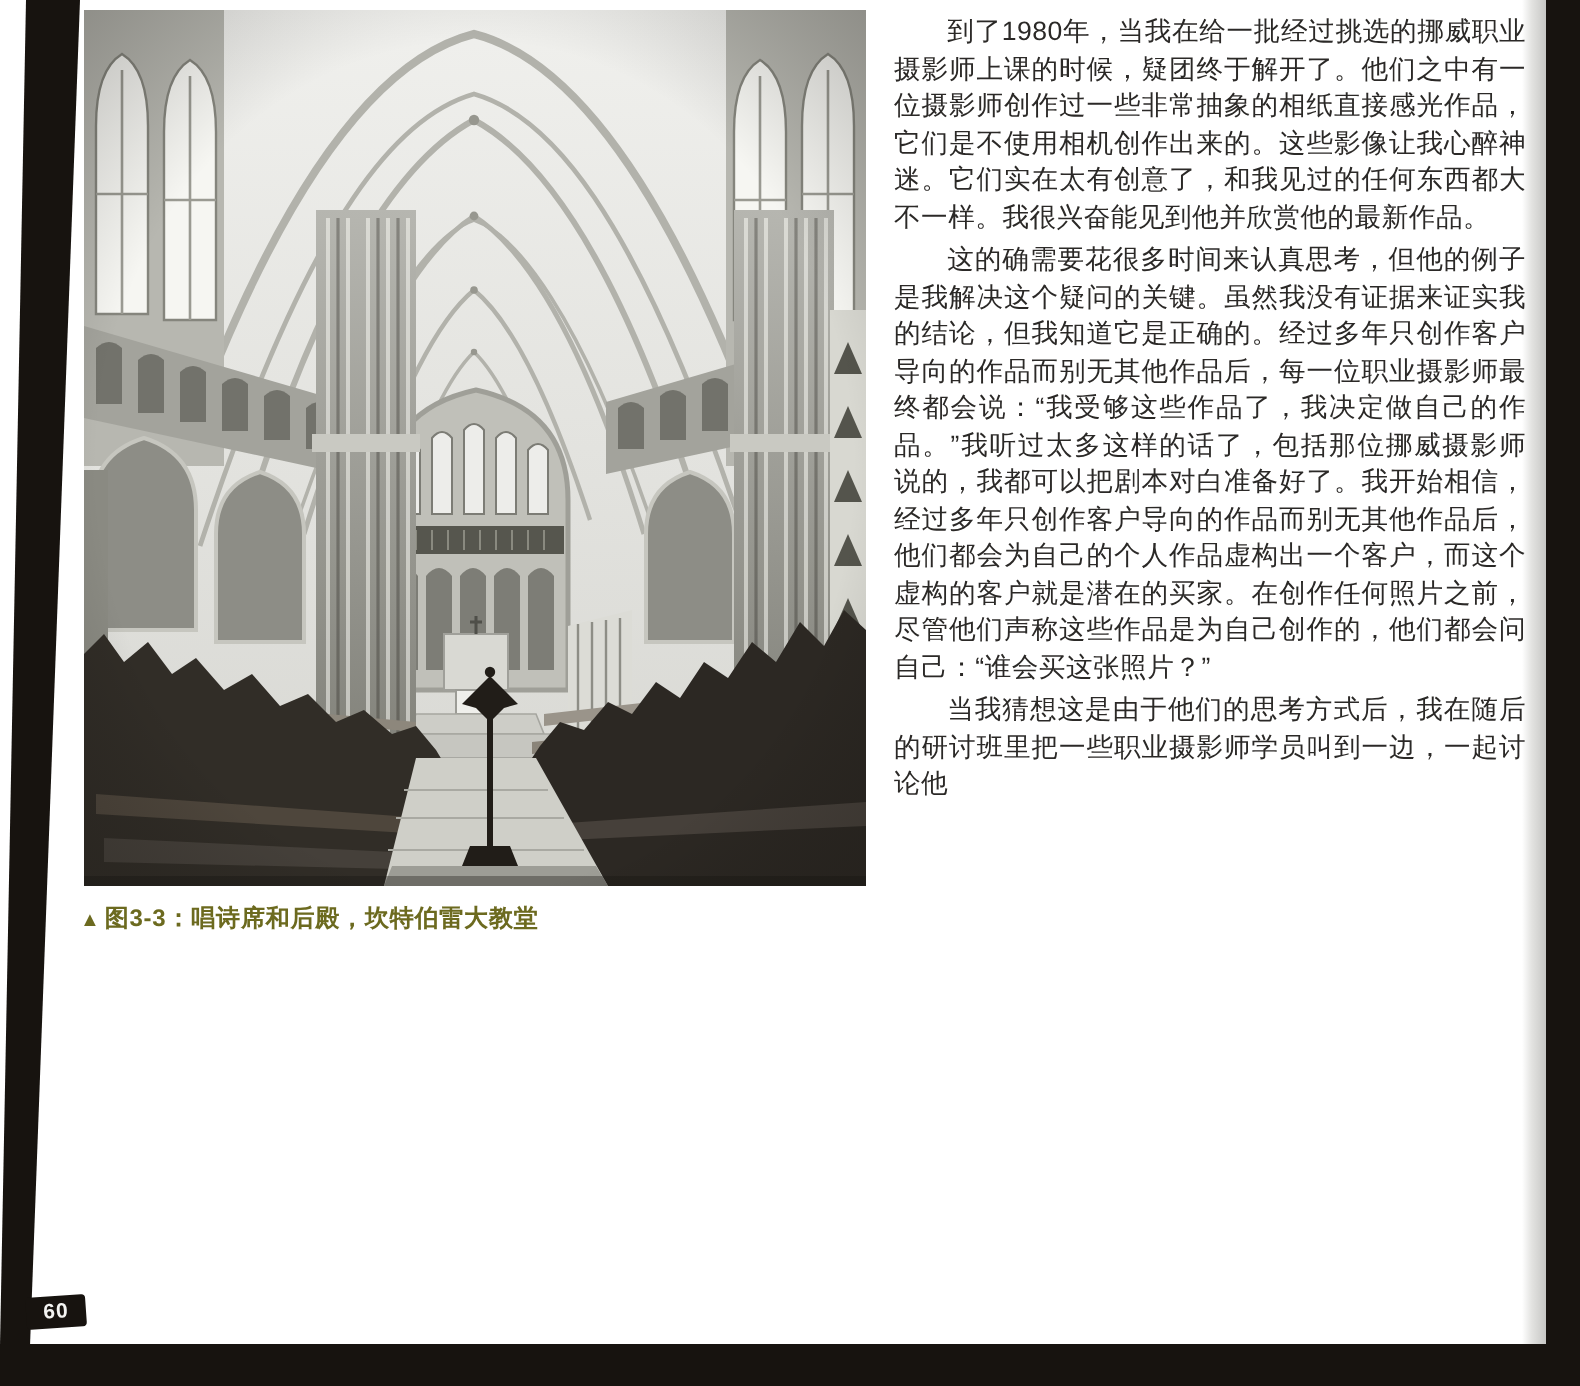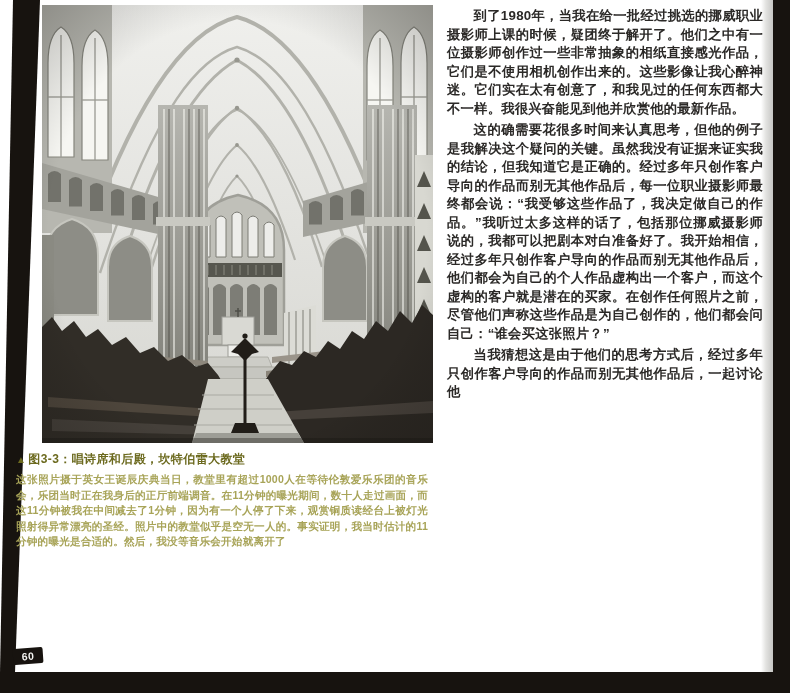--- a/index.html
+++ b/index.html
@@ -21,34 +21,34 @@
   .frame-bottom{position:absolute;left:0;top:672px;width:790px;height:21px;background:#17130f;}
   .page-tab{
     position:absolute;left:13px;top:648px;width:30px;height:16px;background:#17130f;
     color:#f4f4f2;font-size:10.5px;font-weight:bold;letter-spacing:.5px;
     display:flex;align-items:center;justify-content:center;border-radius:2px;
     transform:rotate(-4deg);
   }
   
   .photo{position:absolute;left:42px;top:5px;width:391px;height:438px;display:block;}
   
-  .caption{position:absolute;left:16px;top:452px;width:412px;}
+  .caption{position:absolute;left:40px;top:452px;width:412px;}
   .caption-title{
     color:#6c6a1f;font-size:12px;font-weight:bold;letter-spacing:.4px;line-height:15px;
   }
   .caption-title .marker{font-size:10px;margin-right:2px;}
   .caption-body{
     margin-top:5px;color:#a8a458;font-size:10.6px;line-height:15.6px;
     text-align:justify;font-weight:600;letter-spacing:.2px;
   }
   
   .article{
     position:absolute;left:447px;top:7px;width:316px;
     color:#2b2927;font-size:13.3px;line-height:18.5px;text-align:justify;
-    font-weight:700;letter-spacing:.25px;
+    font-weight:400;letter-spacing:.25px;
   }
   .article p{margin:0 0 3px 0;text-indent:2em;}
 </style>
 </head>
 <body>
 
 <div class="frame-left"></div>
 <div class="edge-gray"></div>
 <div class="frame-right"></div>
 <div class="frame-bottom"></div>
@@ -266,20 +266,19 @@
     <rect x="201.5" y="352" width="3" height="66"></rect>
     <polygon points="193,418 213,418 217,428 189,428"></polygon>
   </g>
 
   <rect x="0" y="433" width="391" height="5" fill="rgba(22,19,16,0.35)"></rect>
   <rect width="391" height="438" fill="url(#vign)"></rect>
 </svg>
 
 <div class="caption">
   <div class="caption-title"><span class="marker">▲</span><span>图3-3：唱诗席和后殿，坎特伯雷大教堂</span></div>
-  <div class="caption-body">这张照片摄于英女王诞辰庆典当日，教堂里有超过1000人在等待伦敦爱乐乐团的音乐会，乐团当时正在我身后的正厅前端调音。在11分钟的曝光期间，数十人走过画面，而这11分钟被我在中间减去了1分钟，因为有一个人停了下来，观赏铜质读经台上被灯光照射得异常漂亮的圣经。照片中的教堂似乎是空无一人的。事实证明，我当时估计的11分钟的曝光是合适的。然后，我没等音乐会开始就离开了</div>
 </div>
 
 <div class="article">
   <p>到了1980年，当我在给一批经过挑选的挪威职业摄影师上课的时候，疑团终于解开了。他们之中有一位摄影师创作过一些非常抽象的相纸直接感光作品，它们是不使用相机创作出来的。这些影像让我心醉神迷。它们实在太有创意了，和我见过的任何东西都大不一样。我很兴奋能见到他并欣赏他的最新作品。</p>
   <p>这的确需要花很多时间来认真思考，但他的例子是我解决这个疑问的关键。虽然我没有证据来证实我的结论，但我知道它是正确的。经过多年只创作客户导向的作品而别无其他作品后，每一位职业摄影师最终都会说：“我受够这些作品了，我决定做自己的作品。”我听过太多这样的话了，包括那位挪威摄影师说的，我都可以把剧本对白准备好了。我开始相信，经过多年只创作客户导向的作品而别无其他作品后，他们都会为自己的个人作品虚构出一个客户，而这个虚构的客户就是潜在的买家。在创作任何照片之前，尽管他们声称这些作品是为自己创作的，他们都会问自己：“谁会买这张照片？”</p>
-  <p>当我猜想这是由于他们的思考方式后，经过多年只创作客户导向的作品而别无其他作品后，一起讨论他</p>
+  <p>当我猜想这是由于他们的思考方式后，我在随后的研讨班里把一些职业摄影师学员叫到一边，一起讨论他</p>
 </div>
 
 </body></html>

